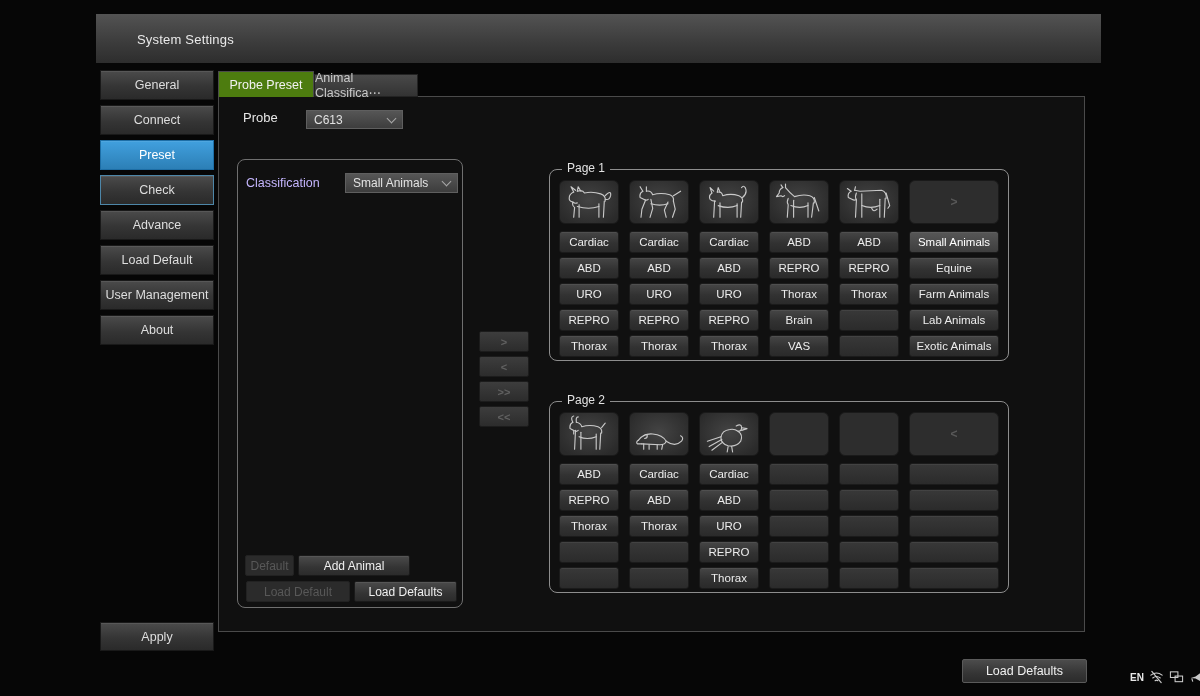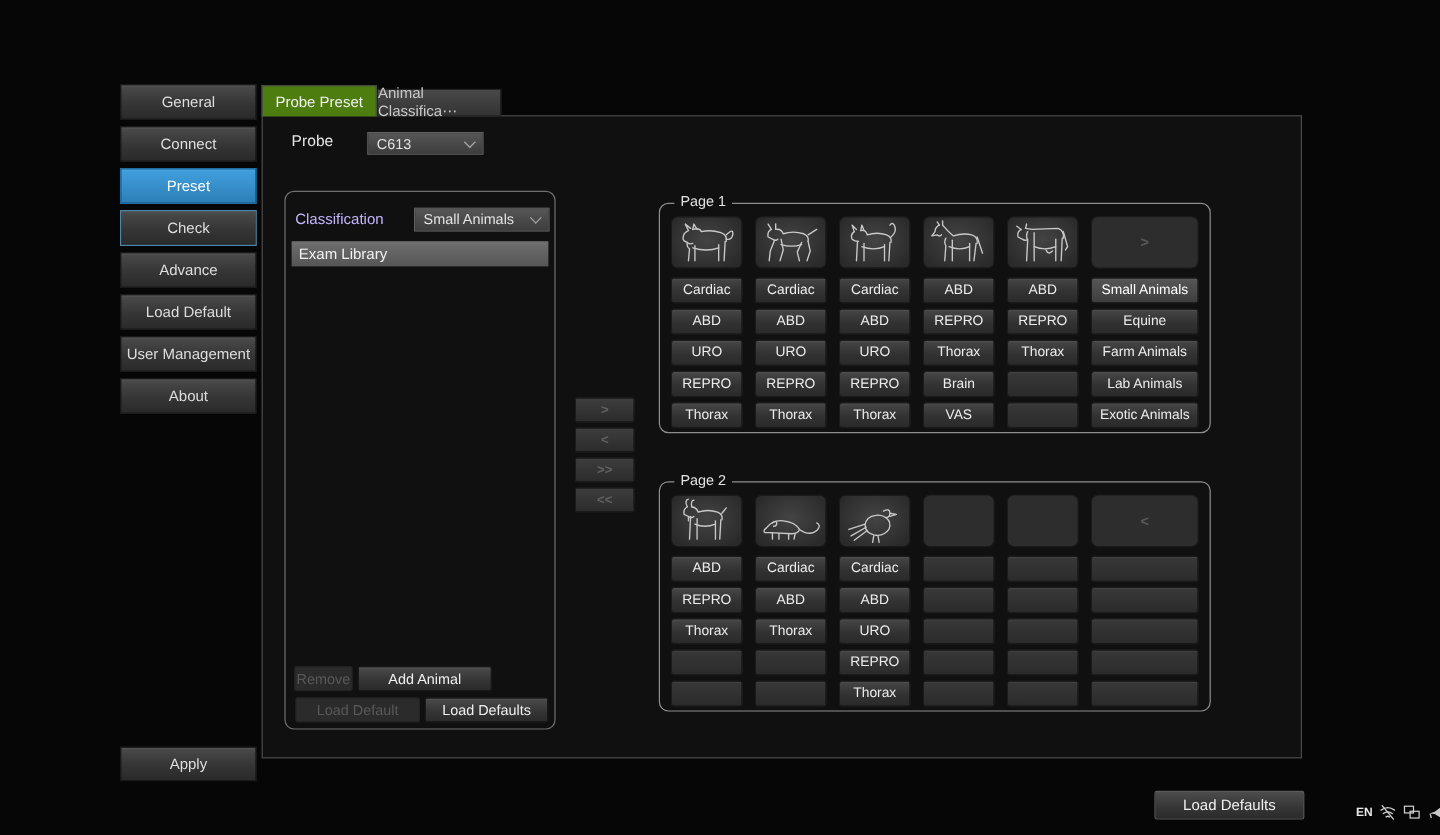--- a/index.html
+++ b/index.html
@@ -99,20 +99,23 @@
   .statusbar{position:absolute;left:1130px;top:668px;height:18px;display:flex;
     align-items:center;gap:5px;}
   .lang{color:#e8e8e8;font-size:10px;font-weight:bold;}
   .statusbar svg{display:block;}
 </style>
 </head>
 <body>
 
 <div id="stage">
 
+  <div class="titlebar">
+    <span class="t">System Settings</span>
+  </div>
 
   <div id="sidebar">
       <div class="side-btn" style="top: 70px; height: 30px;">General</div>
       <div class="side-btn" style="top: 105px; height: 30px;">Connect</div>
       <div class="side-btn selected" style="top: 140px; height: 30px;">Preset</div>
       <div class="side-btn focused" style="top: 175px; height: 30px; text-align: center;">Check</div>
       <div class="side-btn" style="top: 210px; height: 30px;">Advance</div>
       <div class="side-btn" style="top: 245px; height: 30px;">Load Default</div>
       <div class="side-btn" style="top: 280px; height: 30px;">User Management</div>
       <div class="side-btn" style="top: 315px; height: 30px;">About</div>
@@ -130,23 +133,22 @@
       <span>C613</span>
       <span class="chev"></span>
     </div>
 
     <div class="class-panel">
       <span class="class-label">Classification</span>
       <div class="dropdown class-dd">
         <span>Small Animals</span>
         <span class="chev"></span>
       </div>
-      <div class="lib-header">Exam Library</div>
-
-      <div class="small-btn disabled" style="left:7px;top:395px;width:49px">Remove</div>
+
+      <div class="small-btn disabled" style="left:7px;top:395px;width:49px">Default</div>
       <div class="small-btn" style="left:60px;top:395px;width:112px">Add Animal</div>
       <div class="small-btn disabled" style="left:8px;top:421px;width:104px">Load Default</div>
       <div class="small-btn" style="left:116px;top:421px;width:103px">Load Defaults</div>
     </div>
 
     <div id="xfer">
         <div class="xfer" style="top: 234px;">&gt;</div>
         <div class="xfer" style="top: 259px;">&lt;</div>
         <div class="xfer" style="top: 284px;">&gt;&gt;</div>
         <div class="xfer" style="top: 309px;">&lt;&lt;</div>

